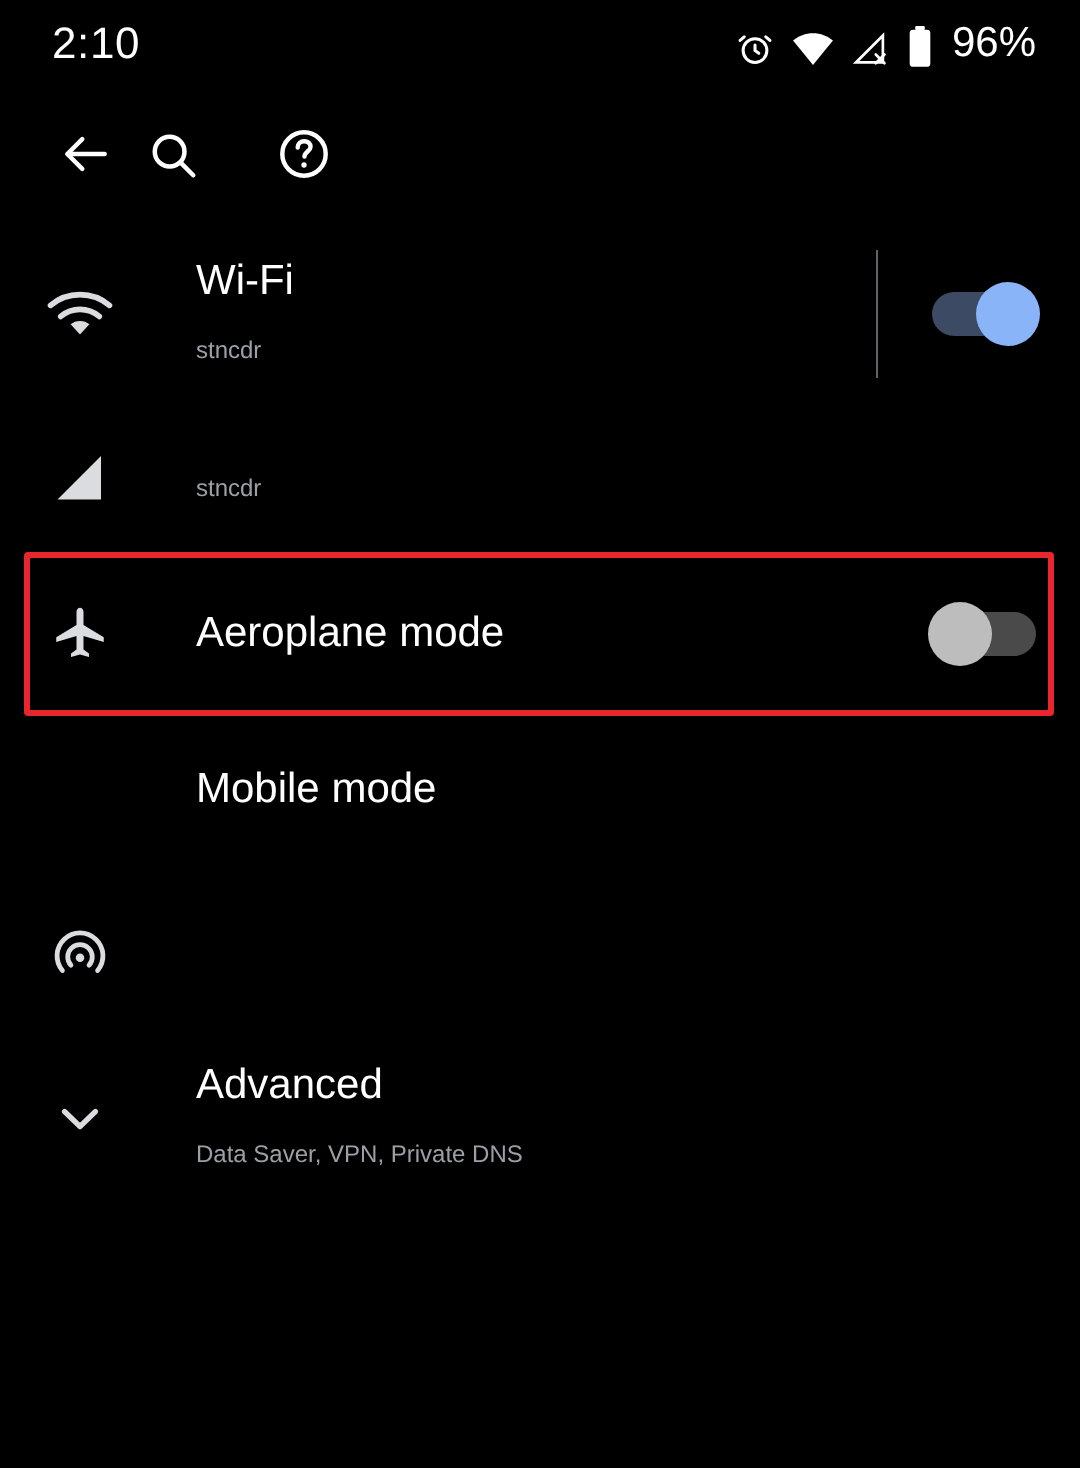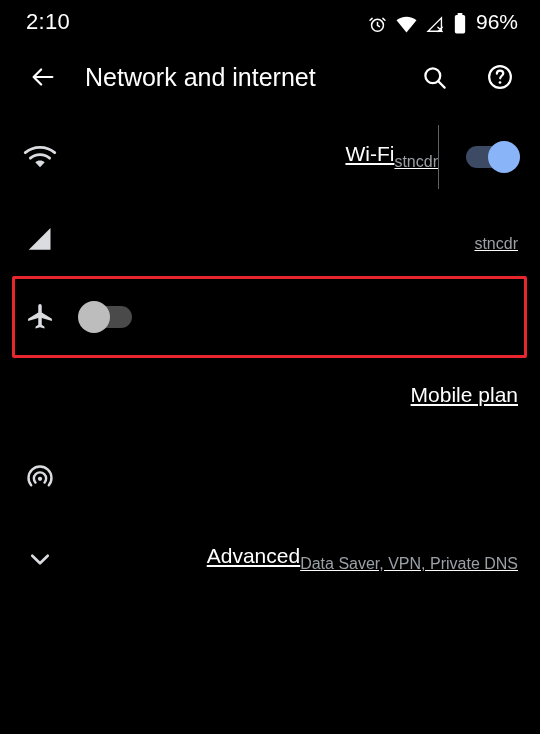--- a/index.html
+++ b/index.html
@@ -92,33 +92,32 @@
   .row-icon {
     width: 80px;
     flex: 0 0 80px;
     display: flex;
     align-items: center;
     justify-content: center;
   }
   .row-text {
     flex: 1 1 auto;
     display: flex;
-    flex-direction: row;
-    justify-content: flex-end;
+    flex-direction: column;
+    justify-content: space-between;
     min-width: 0;
     padding-left: 18px;
-    text-decoration: underline;
   }
   .row-title {
     font-size: 21px;
     line-height: 26px;
     color: #ffffff;
   }
   .row-sub {
-    font-size: 16px;
+    font-size: 12px;
     line-height: 22px;
     color: #9aa0a6;
     margin-top: 10px;
   }
   .row-trailing {
     flex: 0 0 auto;
     display: flex;
     align-items: center;
   }
 
@@ -203,21 +202,20 @@
 
 <div class="app-bar">
   <div class="back-btn">
     <span>
       <svg class="icon-svg" width="28" height="28" viewBox="0 0 24 24" fill="none" stroke="#ffffff" stroke-width="1.9" stroke-linecap="round" stroke-linejoin="round">
         <path d="M20 12H4.2"></path>
           <path d="M10.4 5.6 4 12l6.4 6.4"></path>
       </svg>
     </span>
   </div>
-  <div class="app-title">Network and internet</div>
   <div class="bar-action">
     <span>
       <svg class="icon-svg" width="27" height="27" viewBox="0 0 24 24" fill="none" stroke="#ffffff" stroke-width="2" stroke-linecap="round">
         <circle cx="10.5" cy="10.5" r="6.6"></circle>
           <path d="M15.4 15.4 21 21"></path>
       </svg>
     </span>
   </div>
   <div class="bar-action help">
     <span>
@@ -264,32 +262,35 @@
     </div>
     <div class="row-trailing"></div>
   </div>
 
   <div class="row" style="min-height:74px;">
     <div class="row-icon">
       <svg class="icon-svg" width="30" height="30" viewBox="0 0 24 24" fill="#dadce0">
         <path d="M21.5 15.2v-1.9L13.4 8.4V3.1c0-.85-.62-1.6-1.4-1.6s-1.4.75-1.4 1.6v5.3L2.5 13.3v1.9l8.1-2.45v5.45l-2.2 1.6v1.4l3.6-1 3.6 1v-1.4l-2.2-1.6v-5.45l8.1 2.45z"></path>
       </svg>
     </div>
+    <div class="row-text">
+      <div class="row-title">Aeroplane mode</div>
+    </div>
     <div class="row-trailing">
       <div class="toggle off">
         <div class="track"></div>
         <div class="thumb"></div>
       </div>
     </div>
   </div>
 
   <div class="row">
     <div class="row-icon"></div>
     <div class="row-text">
-      <div class="row-title">Mobile plan</div>
+      <div class="row-title">Mobile mode</div>
     </div>
     <div class="row-trailing"></div>
   </div>
 
   <div class="row">
     <div class="row-icon">
       <svg class="icon-svg" width="32" height="32" viewBox="0 0 24 24" fill="none" stroke="#dadce0" stroke-width="1.8" stroke-linecap="round">
         <path d="M5.4 18.2a8.6 8.6 0 1 1 13.2 0"></path>
         <path d="M8.6 16.2a4.6 4.6 0 1 1 6.8 0"></path>
         <circle cx="12" cy="13.4" r="1.6" fill="#dadce0" stroke="none"></circle>

